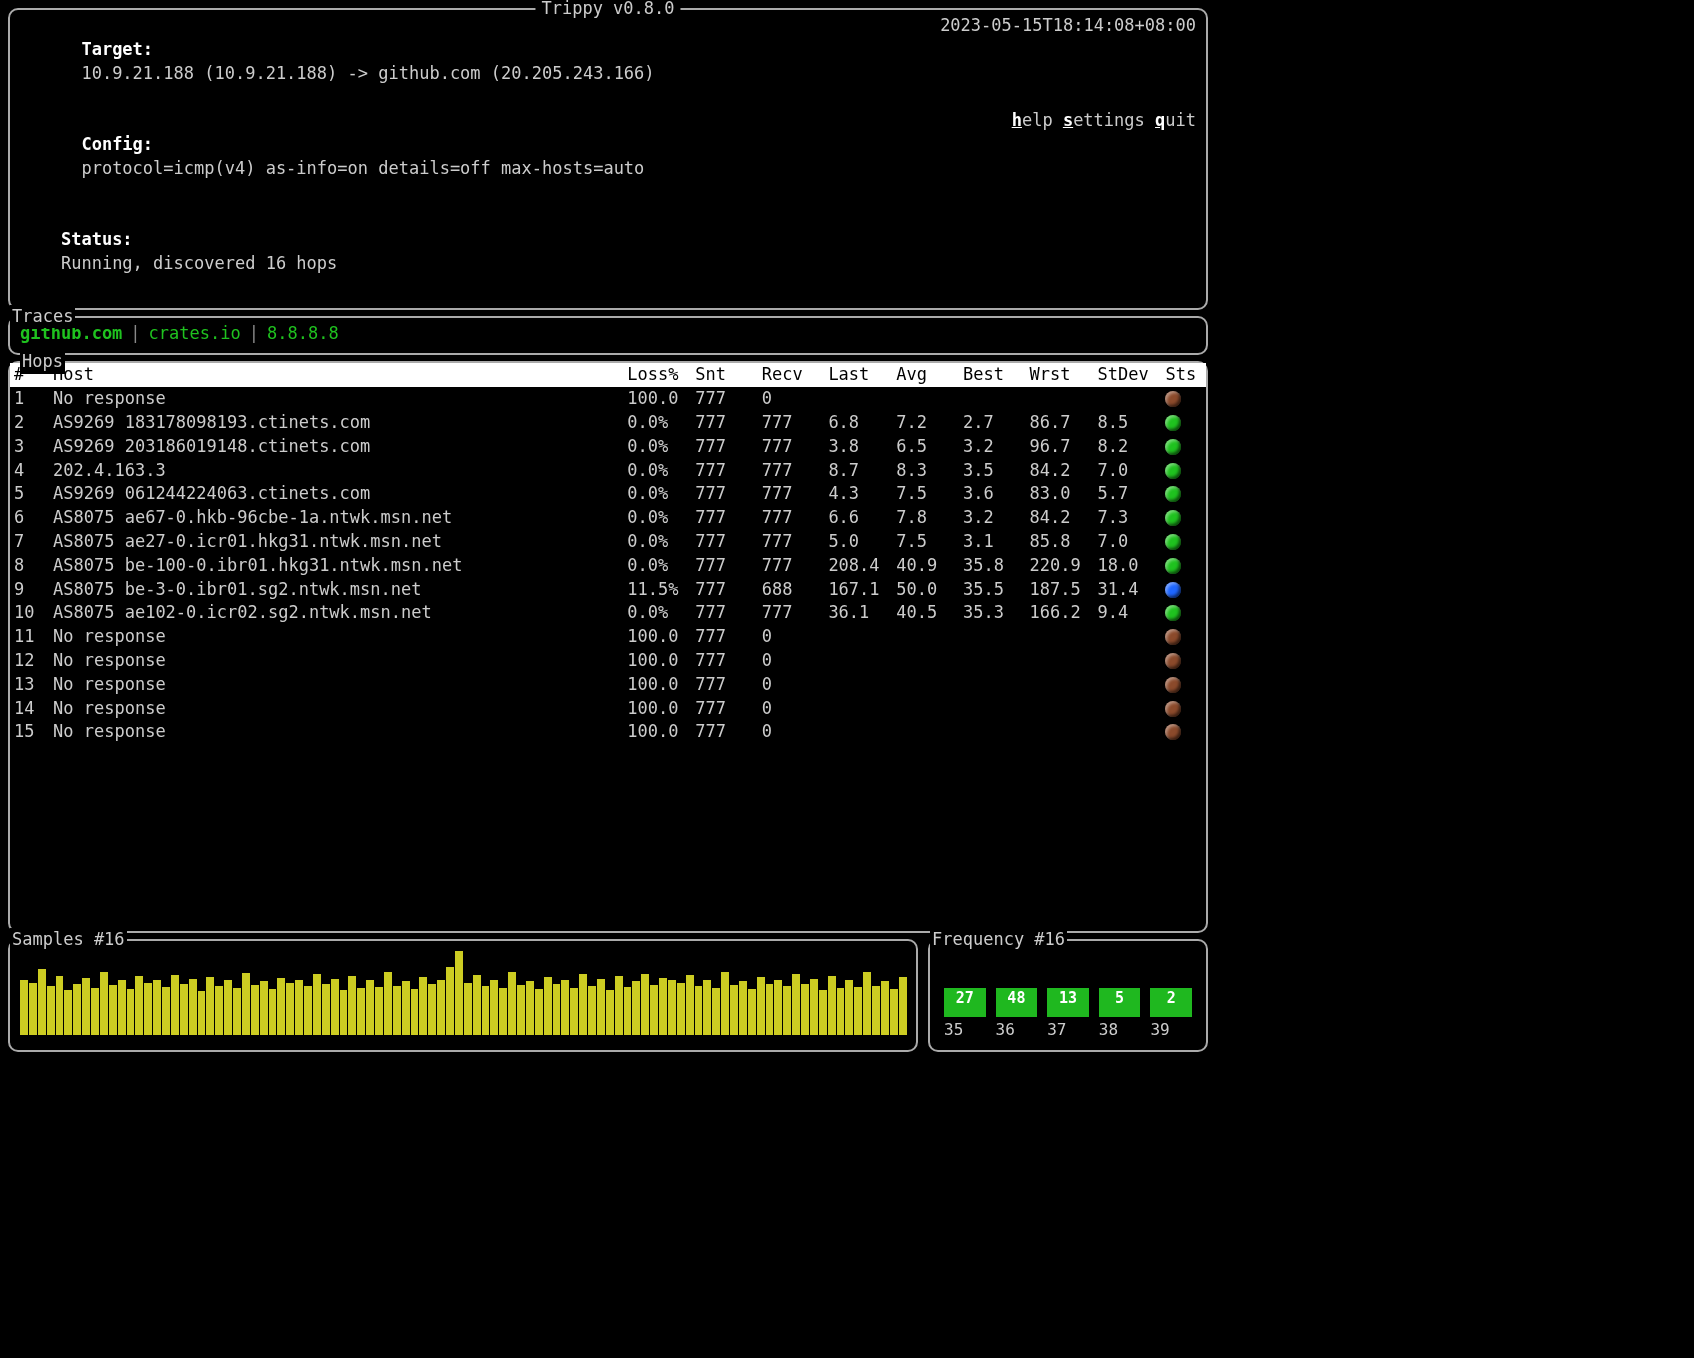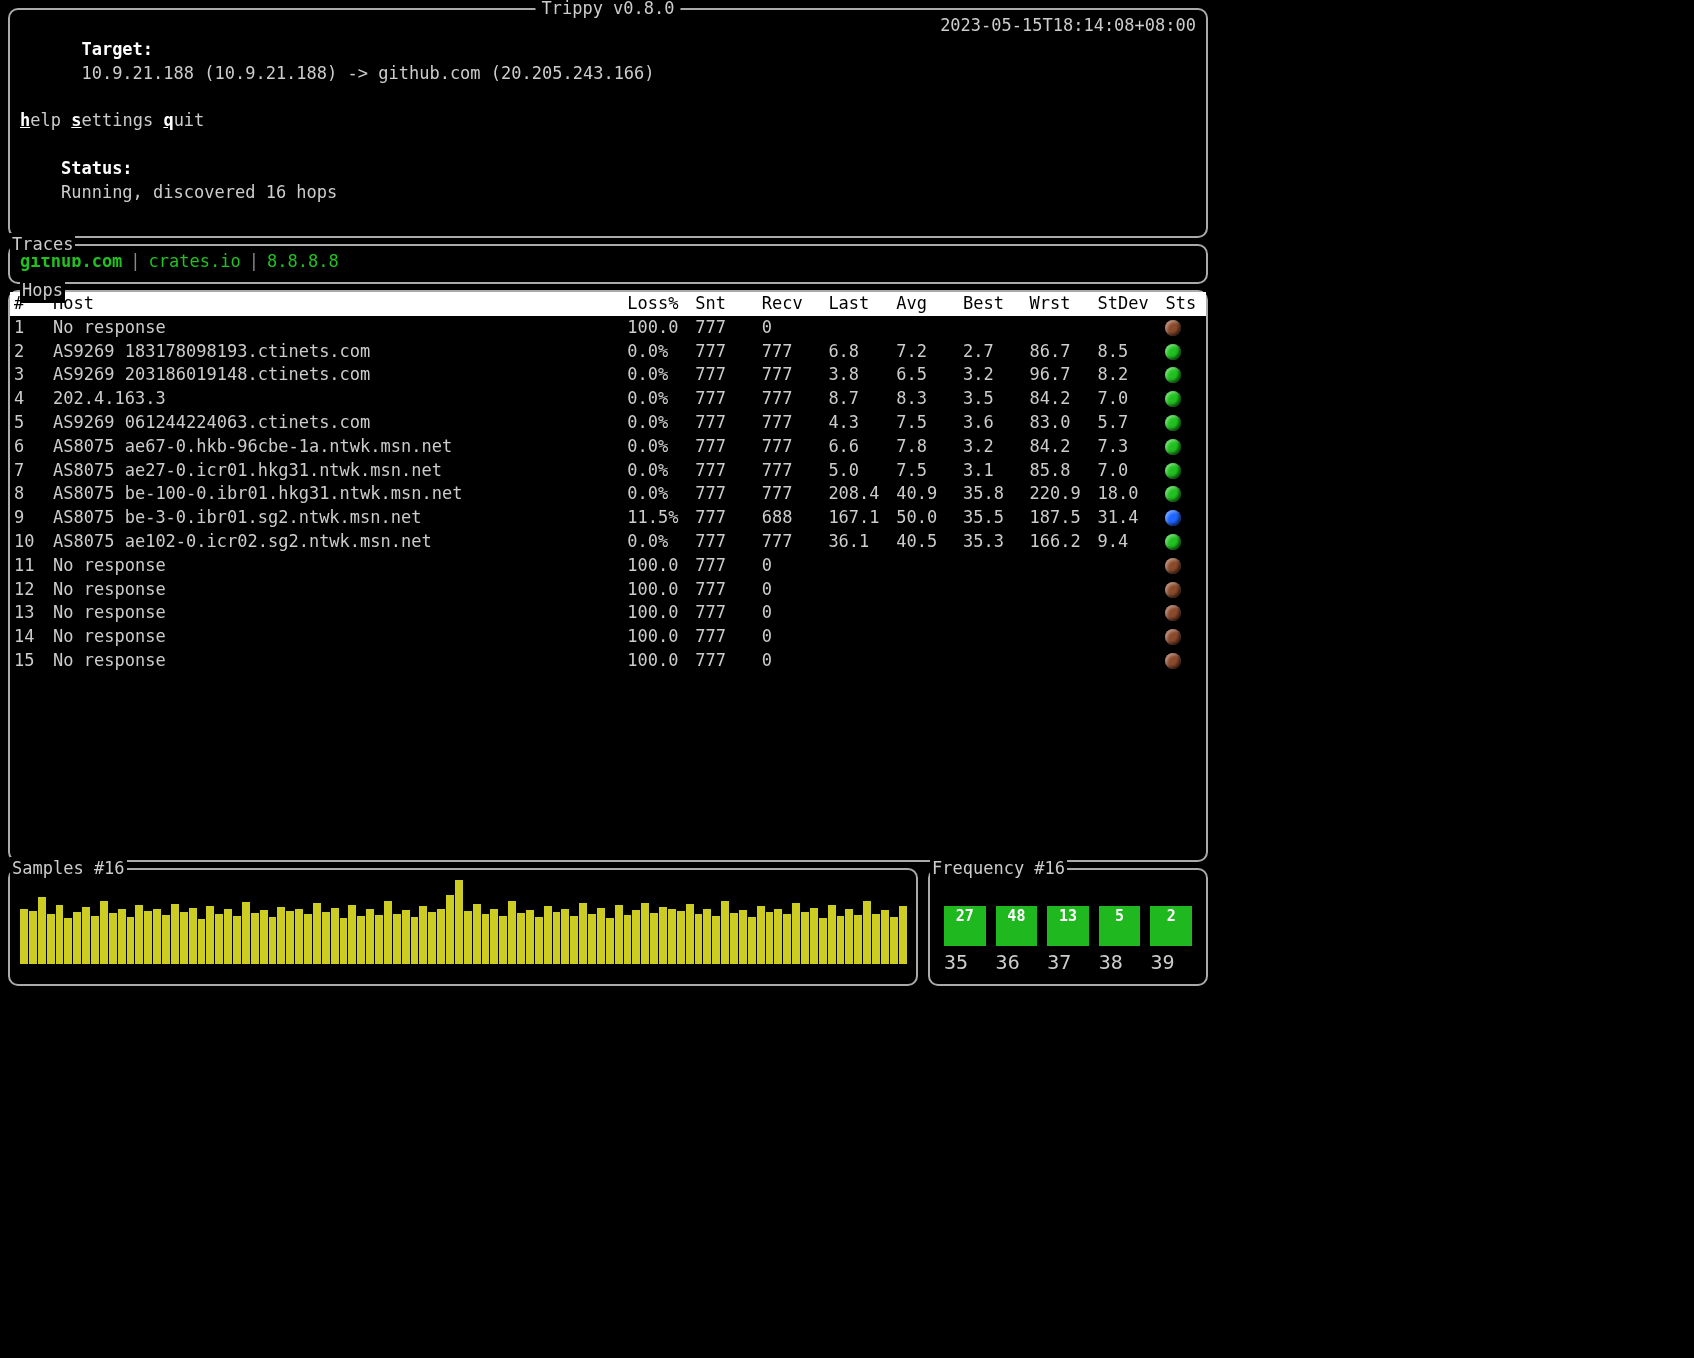--- a/index.html
+++ b/index.html
@@ -59,41 +59,45 @@
     box-shadow: inset -2px -2px 3px rgba(0,0,0,0.6), inset 2px 2px 3px rgba(255,255,255,0.4);
   }
   .hops-body-wrap { min-height: 560px; }
   .bottom-row { display: flex; gap: 10px; }
   .samples-panel { flex: 1; }
   .freq-panel { width: 280px; }
   .samples-chart { display: flex; align-items: flex-end; height: 90px; gap: 1px; padding-top: 6px; }
   .sample-bar { flex: 1; background: #cccc22; }
   .freq-chart { display: flex; align-items: flex-end; height: 72px; gap: 10px; padding: 6px 4px 0 4px; }
   .freq-col { flex: 1; display: flex; flex-direction: column; align-items: stretch; }
-  .freq-bar { background: #1fb81f; color: #fff; font-weight: bold; display: flex; align-items: flex-end; justify-content: center; padding-bottom: 19px; font-size: 15px; }
+  .freq-bar { background: #1fb81f; color: #fff; font-weight: bold; display: flex; align-items: flex-end; justify-content: center; padding-bottom: 8px; font-size: 15px; }
   .freq-labels { display: flex; gap: 10px; padding: 2px 4px 0 4px; }
-  .freq-label { flex: 1; text-align: left; color: #ccc; font-size: 20px; }
+  .freq-label { flex: 1; text-align: left; color: #ccc; font-size: 16px; }
   .kb { text-decoration: underline; font-weight: bold; color:#fff; }
   .menu { white-space: pre; }
 </style>
 </head>
 <body>
 
 <div class="panel">
   <div class="panel-title-center">
     <span>Trippy v0.8.0</span>
   </div>
   <div class="header-row">
     <div class="header-left">
       <span class="bold">Target:</span>
       <span>10.9.21.188 (10.9.21.188) -&gt; github.com (20.205.243.166)</span>
     </div>
     <div>2023-05-15T18:14:08+08:00</div>
   </div>
   <div class="header-row">
+    <div class="header-left">
+      <span class="bold">Config:</span>
+      <span>protocol=icmp(v4) as-info=on details=off max-hosts=auto</span>
+    </div>
     <div class="menu"><span class="kb">h</span><span>elp</span> <span class="kb">s</span><span>ettings</span> <span class="kb">q</span><span>uit</span></div>
   </div>
   <div class="header-left">
     <span class="bold">Status:</span>
     <span>Running, discovered 16 hops</span>
   </div>
 </div>
 
 <div class="panel">
   <div class="panel-title">Traces</div>

